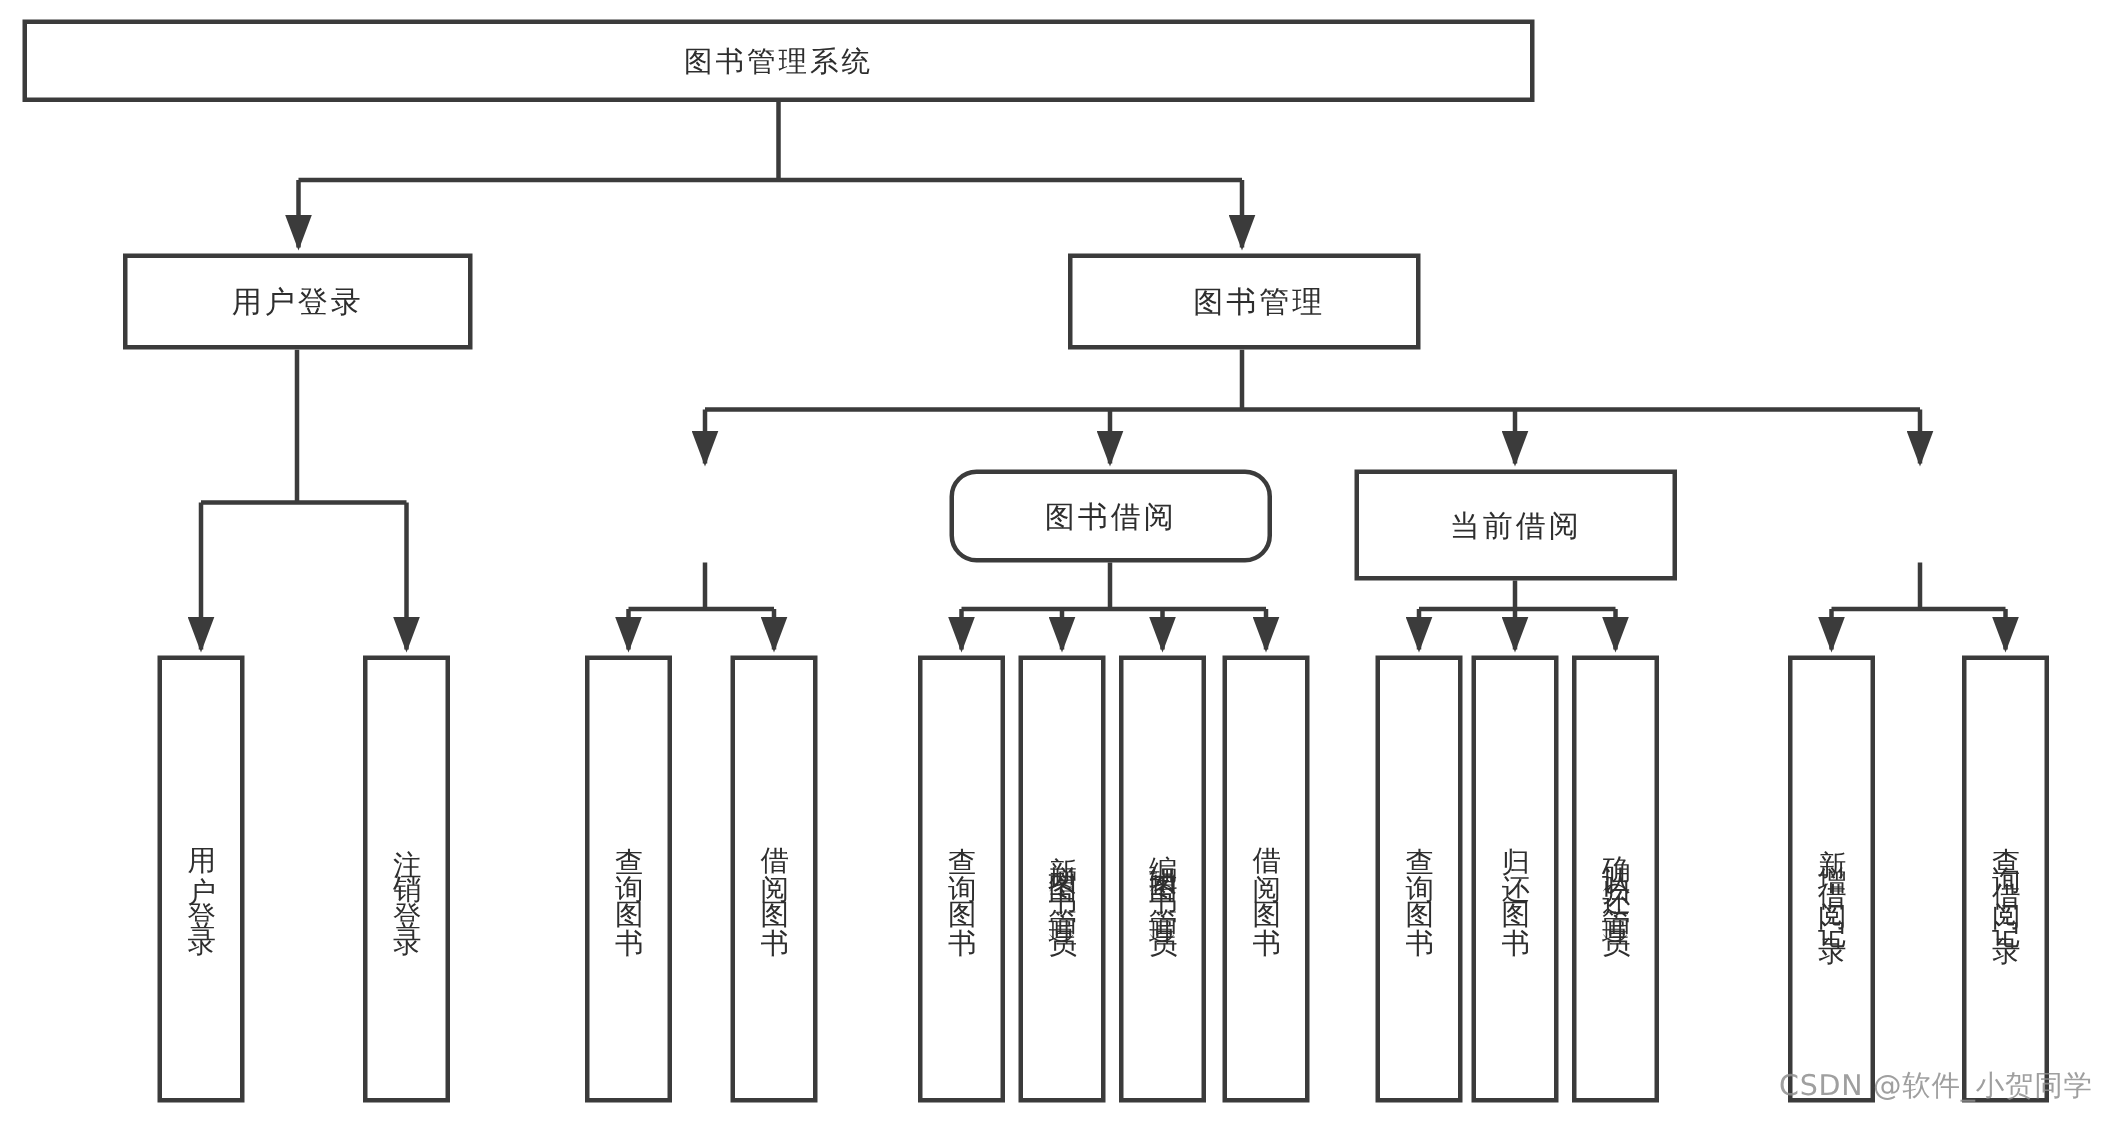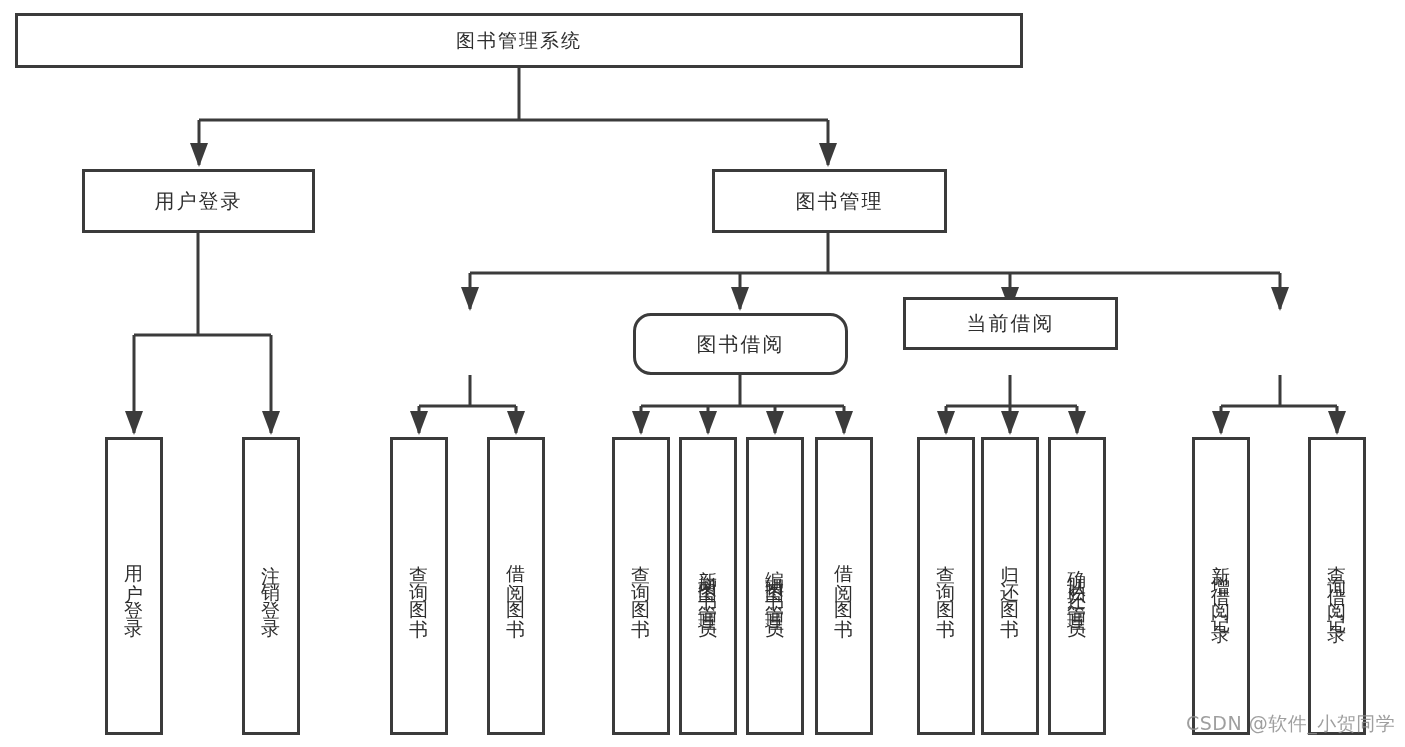--- a/index.html
+++ b/index.html
@@ -112,21 +112,21 @@
       <line x1="1337" y1="406" x2="1337" y2="433" marker-end="url(#arw)"></line>
     </g>
   </svg>
 
   <div class="node hnode root" style="left:15px; top:13px; width:1008px; height:55px;">图书管理系统</div>
 
   <div class="node hnode" style="left:82px; top:169px; width:233px; height:64px;">用户登录</div>
   <div class="node hnode" style="left:712px; top:169px; width:235px; height:64px;padding-left:20px;">图书管理</div>
 
   <div class="node hnode" style="left:633px; top:313px; width:215px; height:62px;border-radius:18px;">图书借阅</div>
-  <div class="node hnode" style="left:903px; top:297px; width:215px; height:53px;font-family:Liberation Mono, monospace;">当前借阅</div>
+  <div class="node hnode" style="left:903px; top:313px; width:215px; height:74px;font-family:Liberation Mono, monospace;">当前借阅</div>
 
   <div class="node leaf ls-lg" style="left:105px;">
     <span>用户登录</span>
   </div>
   <div class="node leaf ls-lg" style="left:242px;">
     <span>注销登录</span>
   </div>
 
   <div class="node leaf ls-lg" style="left:390px;">
     <span>查询图书</span>

